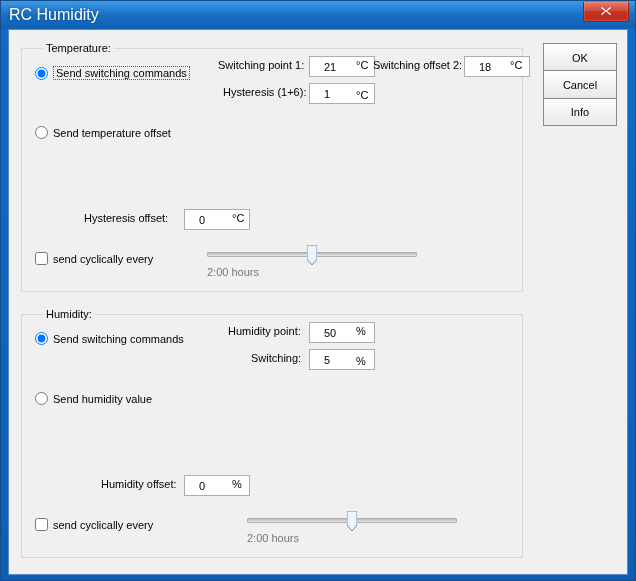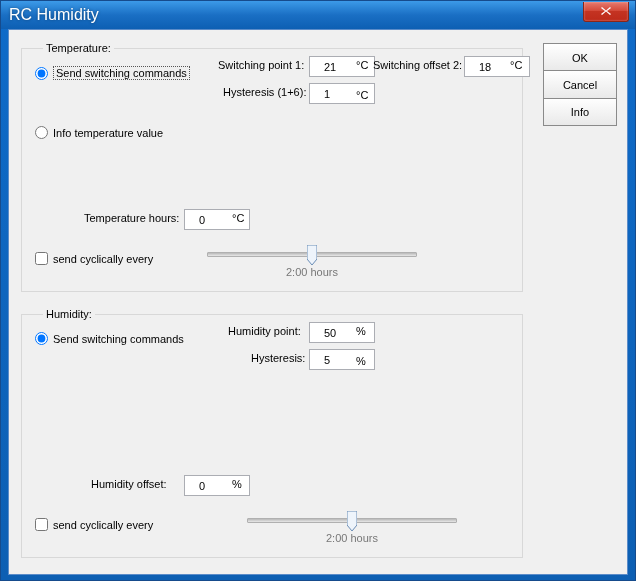--- a/index.html
+++ b/index.html
@@ -14,21 +14,21 @@
     .radio-row,.check-row{position:absolute;display:flex;align-items:center;gap:5px;white-space:nowrap}
     .radio-row input,.check-row input{margin:0;width:13px;height:13px}
     .dotted{border:1px dotted #555;padding:0 2px}
     .lbl{position:absolute;white-space:nowrap}
     .field{position:absolute;width:36px;height:17px;border:1px solid #abadb3;background:#fff;font-family:inherit;font-size:11px;padding:1px 14px;box-sizing:content-box}
     .unit{position:absolute;white-space:nowrap}
     .slider-wrap{position:absolute;width:210px}
     .slider-track{height:3px;background:linear-gradient(to bottom,#b8b8b8,#e8e8e8);border:1px solid #b0b0b0;border-radius:1px;position:relative;margin-top:8px}
     .slider-thumb{position:absolute;left:50%;top:-8px;width:10px;height:20px;margin-left:-5px}
     .slider-thumb svg{display:block}
-    .tick-label{position:absolute;left:0;right:0;text-align:center;top:22px;color:#777}
+    .tick-label{position:absolute;left:0;right:0;top:22px;color:#777}
   </style>
 </head>
 <body>
 
 <div class="window">
   <div class="titlebar">
     <span class="title">RC Humidity</span>
     <div class="close-btn">
       <span>
         <svg width="12" height="10" viewBox="0 0 12 10">
@@ -58,24 +58,24 @@
       <span class="lbl" style="left:351px;top:5px">Switching offset 2:</span>
       <input class="field" style="left: 442px; top: 2px;" value="18">
       <span class="unit" style="left:488px;top:5px">°C</span>
 
       <span class="lbl" style="left:201px;top:32px">Hysteresis (1+6):</span>
       <input class="field" style="left: 287px; top: 29px;" value="1">
       <span class="unit" style="left:334px;top:35px">°C</span>
 
       <div class="radio-row" style="left:13px;top:72px">
         <input type="radio" style="">
-        <span>Info temperature value</span>
+        <span>Send temperature offset</span>
       </div>
 
-      <span class="lbl" style="left:62px;top:158px">Temperature hours:</span>
+      <span class="lbl" style="left:62px;top:158px">Hysteresis offset:</span>
       <input class="field" style="left: 162px; top: 155px;" value="0">
       <span class="unit" style="left:210px;top:158px">°C</span>
 
       <div class="check-row" style="left:13px;top:198px">
         <input type="checkbox" style="">
         <span>send cyclically every</span>
       </div>
 
       <div class="slider-wrap" style="left:185px;top:190px">
         <div class="slider-track">
@@ -94,26 +94,30 @@
 
       <div class="radio-row" style="left:13px;top:12px">
         <input type="radio" checked="" style="">
         <span>Send switching commands</span>
       </div>
 
       <span class="lbl" style="left:206px;top:5px">Humidity point:</span>
       <input class="field" style="left: 287px; top: 2px;" value="50">
       <span class="unit" style="left:334px;top:5px">%</span>
 
-      <span class="lbl" style="left:229px;top:32px">Hysteresis:</span>
+      <span class="lbl" style="left:229px;top:32px">Switching:</span>
       <input class="field" style="left: 287px; top: 29px;" value="5">
       <span class="unit" style="left:334px;top:35px">%</span>
 
+      <div class="radio-row" style="left:13px;top:72px">
+        <input type="radio" style="">
+        <span>Send humidity value</span>
+      </div>
 
-      <span class="lbl" style="left:69px;top:158px">Humidity offset:</span>
+      <span class="lbl" style="left:79px;top:158px">Humidity offset:</span>
       <input class="field" style="left: 162px; top: 155px;" value="0">
       <span class="unit" style="left:210px;top:158px">%</span>
 
       <div class="check-row" style="left:13px;top:198px">
         <input type="checkbox" style="">
         <span>send cyclically every</span>
       </div>
 
       <div class="slider-wrap" style="left:225px;top:190px">
         <div class="slider-track">

